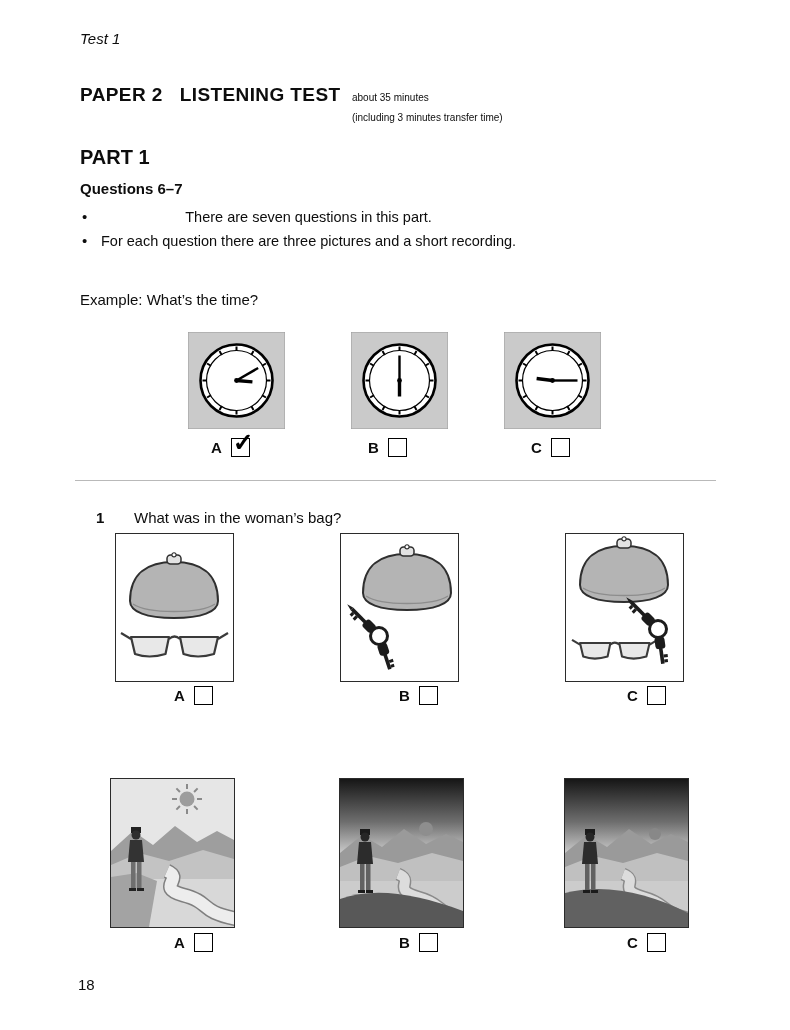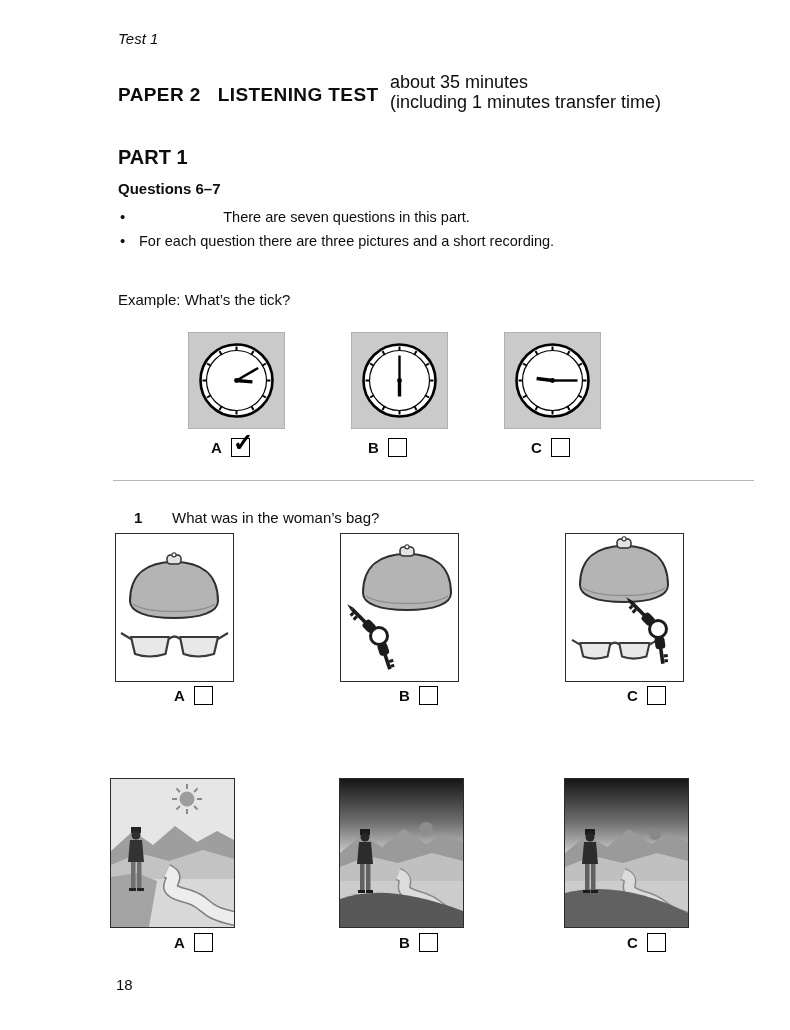--- a/index.html
+++ b/index.html
@@ -2,24 +2,24 @@
 <html><head>
 <meta charset="utf-8">
 <style>
   * { margin:0; padding:0; box-sizing:border-box; }
   html,body { background:#ffffff; }
   .page {
     position:relative; width:790px; height:1030px; margin:0 auto;
     background:#ffffff; color:#0d0d0d;
     font-family:"Liberation Sans", sans-serif; overflow:hidden;
   }
-  .abs { position:absolute;margin-left:38px; }
+  .abs { position:absolute; }
   .test-header { left:80px; top:30px; font-size:15px; font-style:italic; }
   .paper-title { left:80px; top:84px; font-size:19px; font-weight:bold; letter-spacing:.4px; white-space:pre; }
-  .duration { left:352px; top:72px; font-size:18px; line-height:20px; }
+  .duration { left:352px; top:88px; font-size:10px; line-height:20px; }
   .part-title { left:80px; top:146px; font-size:20px; font-weight:bold; }
   .q-range { left:80px; top:180px; font-size:15px; font-weight:bold; }
   .instructions { left:80px; top:209px; font-size:14.5px; list-style:none;text-align:center; }
   .instructions li { margin-bottom:8px; padding-left:21px; position:relative; }
   .instructions li::before { content:"•"; position:absolute; left:2px; top:-1px; font-size:15px; }
   .qline { font-size:15px; }
   .bold { font-weight:normal; }
   .qnum { display:inline-block; width:38px; font-weight:bold; }
   .picbox { position:absolute; background:#fff; }
   .picbox.bordered { border:1px solid #2b2b2b; }
@@ -34,34 +34,34 @@
 </head>
 <body>
 
 <div class="page">
 
   <div class="abs test-header">Test 1</div>
 
   <div class="abs paper-title">PAPER 2   LISTENING TEST</div>
   <div class="abs duration">
     <div>about 35 minutes</div>
-    <div>(including 1 minutes transfer time)</div>
+    <div>(including 3 minutes transfer time)</div>
   </div>
 
   <div class="abs part-title">PART 1</div>
   <div class="abs q-range">Questions 6–7</div>
 
   <ul class="abs instructions">
     <li><span>There are seven questions in this part.</span></li>
     <li><span>For each question there are three pictures and a short recording.</span></li>
   </ul>
 
   <div class="abs qline" style="left:80px;top:291px">
     <span class="bold">Example:</span>
-    <span>What’s the tick?</span>
+    <span>What’s the time?</span>
   </div>
 
   <div class="picbox" style="left:188px;top:332px">
     <svg viewBox="0 0 97 97" width="97" height="97">
       <rect width="97" height="97" fill="#cacaca" stroke="#9a9a9a" stroke-width="1"></rect>
       <circle cx="48.5" cy="48.5" r="36" fill="#fff" stroke="#000" stroke-width="2.6"></circle>
       <circle cx="48.5" cy="48.5" r="30" fill="none" stroke="#000" stroke-width="1.2"></circle>
       <g stroke="#000" stroke-width="2">
         <line x1="48.5" y1="14.5" x2="48.5" y2="19"></line>
         <line x1="48.5" y1="14.5" x2="48.5" y2="19" transform="rotate(30 48.5 48.5)"></line>

